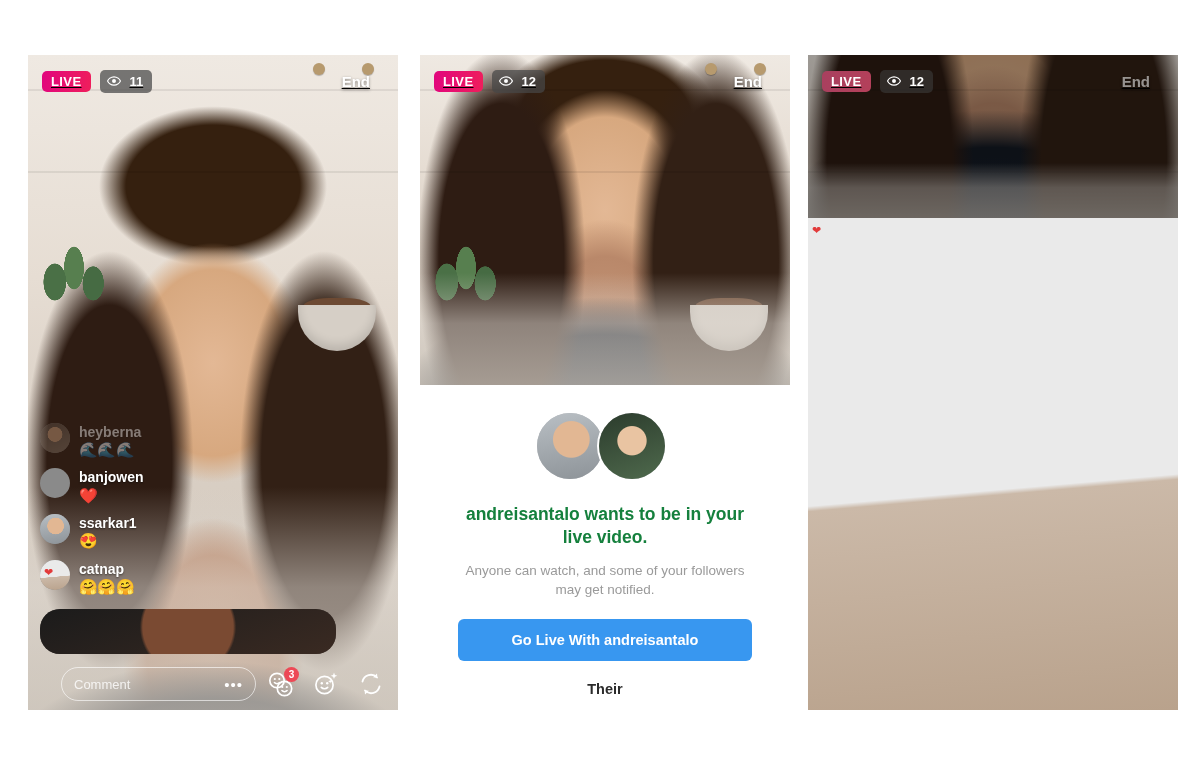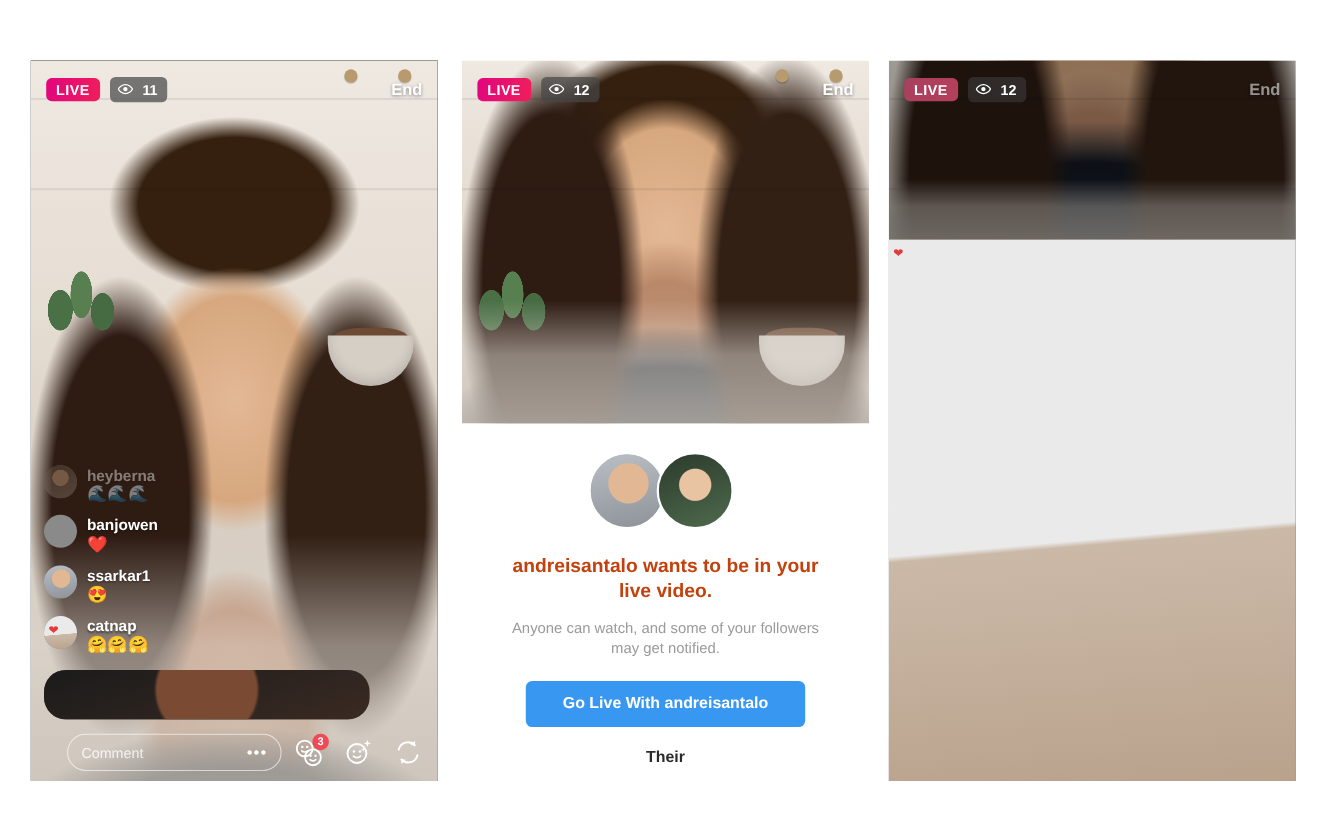--- a/index.html
+++ b/index.html
@@ -72,22 +72,22 @@
       radial-gradient(ellipse 16px 26px at 20% 60%, #4a7046 0 70%, rgba(0,0,0,0) 72%),
       radial-gradient(ellipse 14px 30px at 50% 40%, #577f4f 0 70%, rgba(0,0,0,0) 72%),
       radial-gradient(ellipse 15px 24px at 80% 62%, #466b43 0 70%, rgba(0,0,0,0) 72%);
   }
   .video.dimmed::after {
     content:""; position:absolute; inset:0; background:rgba(0,0,0,.34);
   }
 
   
   .topbar {
-    position: absolute; left: 0; right: 0; top: 0; height: 52px;
-    display: flex; align-items: center; padding: 0 14px; gap: 9px; z-index: 6;
+    position: absolute; left: 0; right: 14px; top: 0; height: 52px;
+    display: flex; align-items: center; padding: 0 14px; gap: 9px; z-index: 6; text-decoration: underline;
   }
   .live-badge {
     background: linear-gradient(100deg, #e1067e 0%, #ef1e5b 100%);
     color:#fff; font-size: 13px; font-weight: bold; letter-spacing:.4px;
     padding: 4px 9px; border-radius: 5px; line-height: 1;
   }
   .viewer-pill {
     display:flex; align-items:center; gap:9px;
     background: rgba(70,70,70,.72); color:#fff;
     padding: 4px 9px 4px 7px; border-radius: 5px; font-size:13px; font-weight:bold;
@@ -162,28 +162,28 @@
     display:flex; flex-direction:column; align-items:center;
   }
   .dual-av { position:relative; width: 140px; height: 70px; margin-bottom: 22px; }
   .dual-av .av {
     position:absolute; top:0; width:70px; height:70px; border-radius:50%;
     border: 2.5px solid #fff; overflow:hidden; background:#b9bcc0;
   }
   .dual-av .av.a { left: 0; }
   .dual-av .av.b { left: 62px; }
   .invite-title {
-    font-size: 17.5px; font-weight: bold; color:#c2410c; line-height:1.32;
+    font-size: 17.5px; font-weight: bold; color:#15803d; line-height:1.32;
     max-width: 300px; margin-bottom: 13px;
   }
   .invite-sub {
     font-size: 13.5px; color:#9a9a9a; line-height:1.38; max-width: 300px; margin-bottom: 20px;
   }
   .btn-primary {
-    width: 254px; height: 42px; border:none; border-radius: 6px;
+    width: 294px; height: 42px; border:none; border-radius: 6px;
     background:#3897F0; color:#fff; font-size:14.5px; font-weight:bold;
     font-family:"Liberation Sans", sans-serif; cursor:pointer;
   }
   .btn-cancel {
     margin-top: 20px; background:none; border:none; cursor:pointer;
     font-size:14.5px; font-weight:bold; color:#2b2b2b;
     font-family:"Liberation Sans", sans-serif;
   }
 
   

